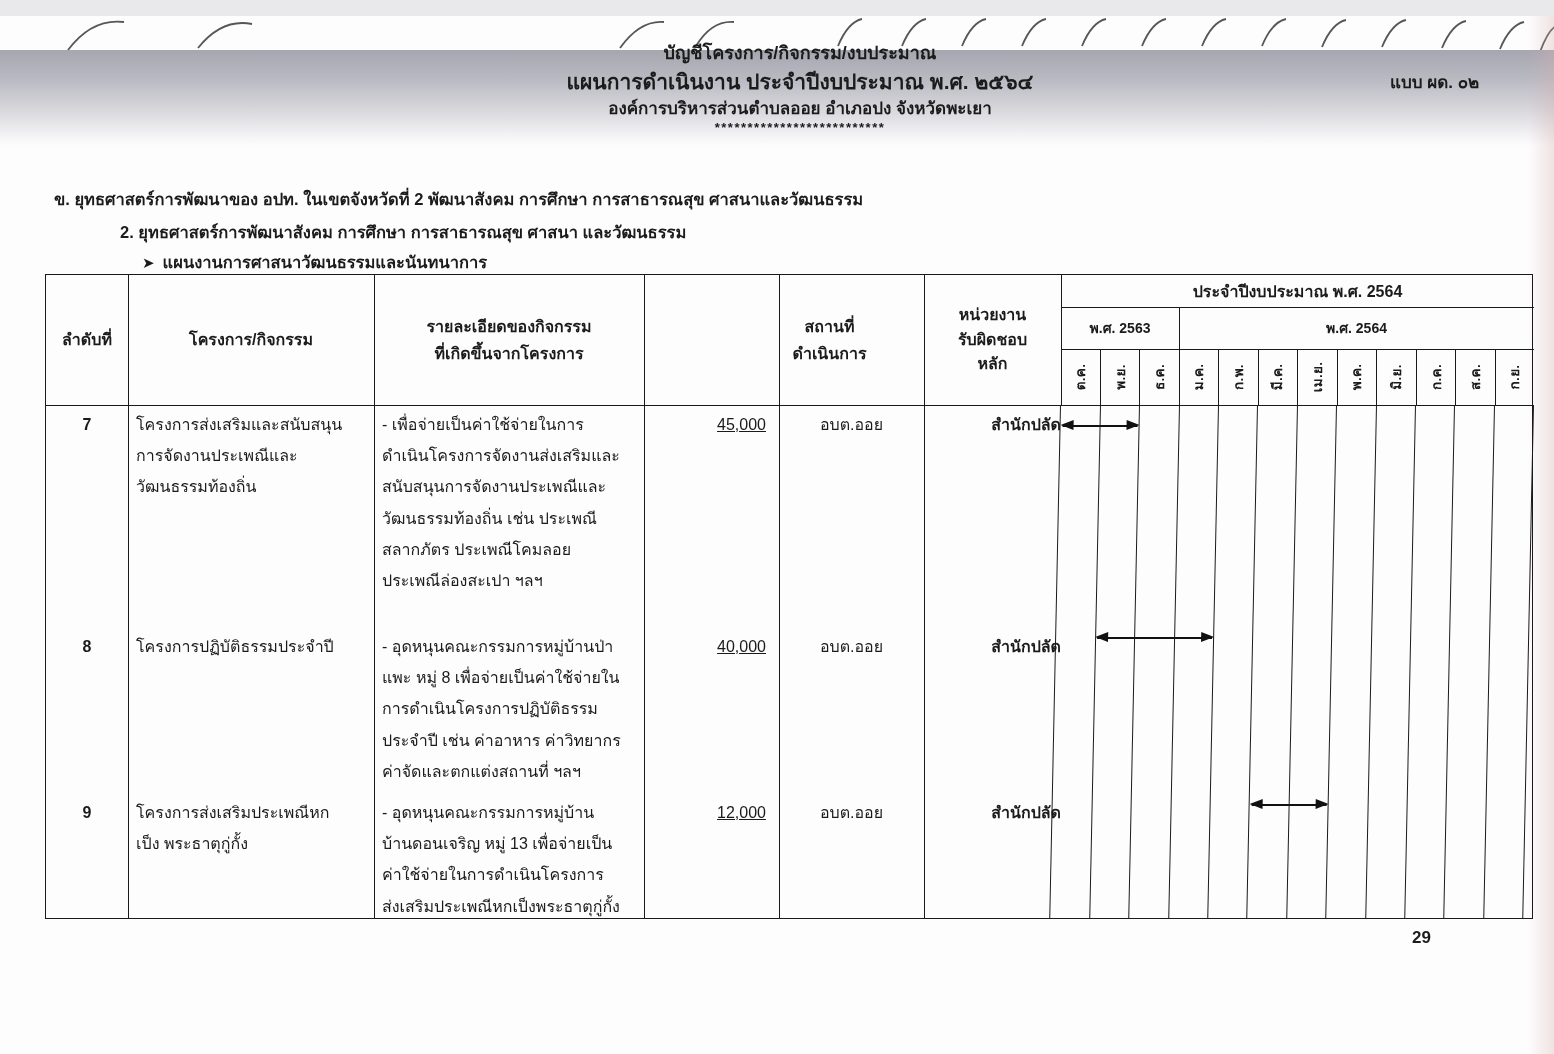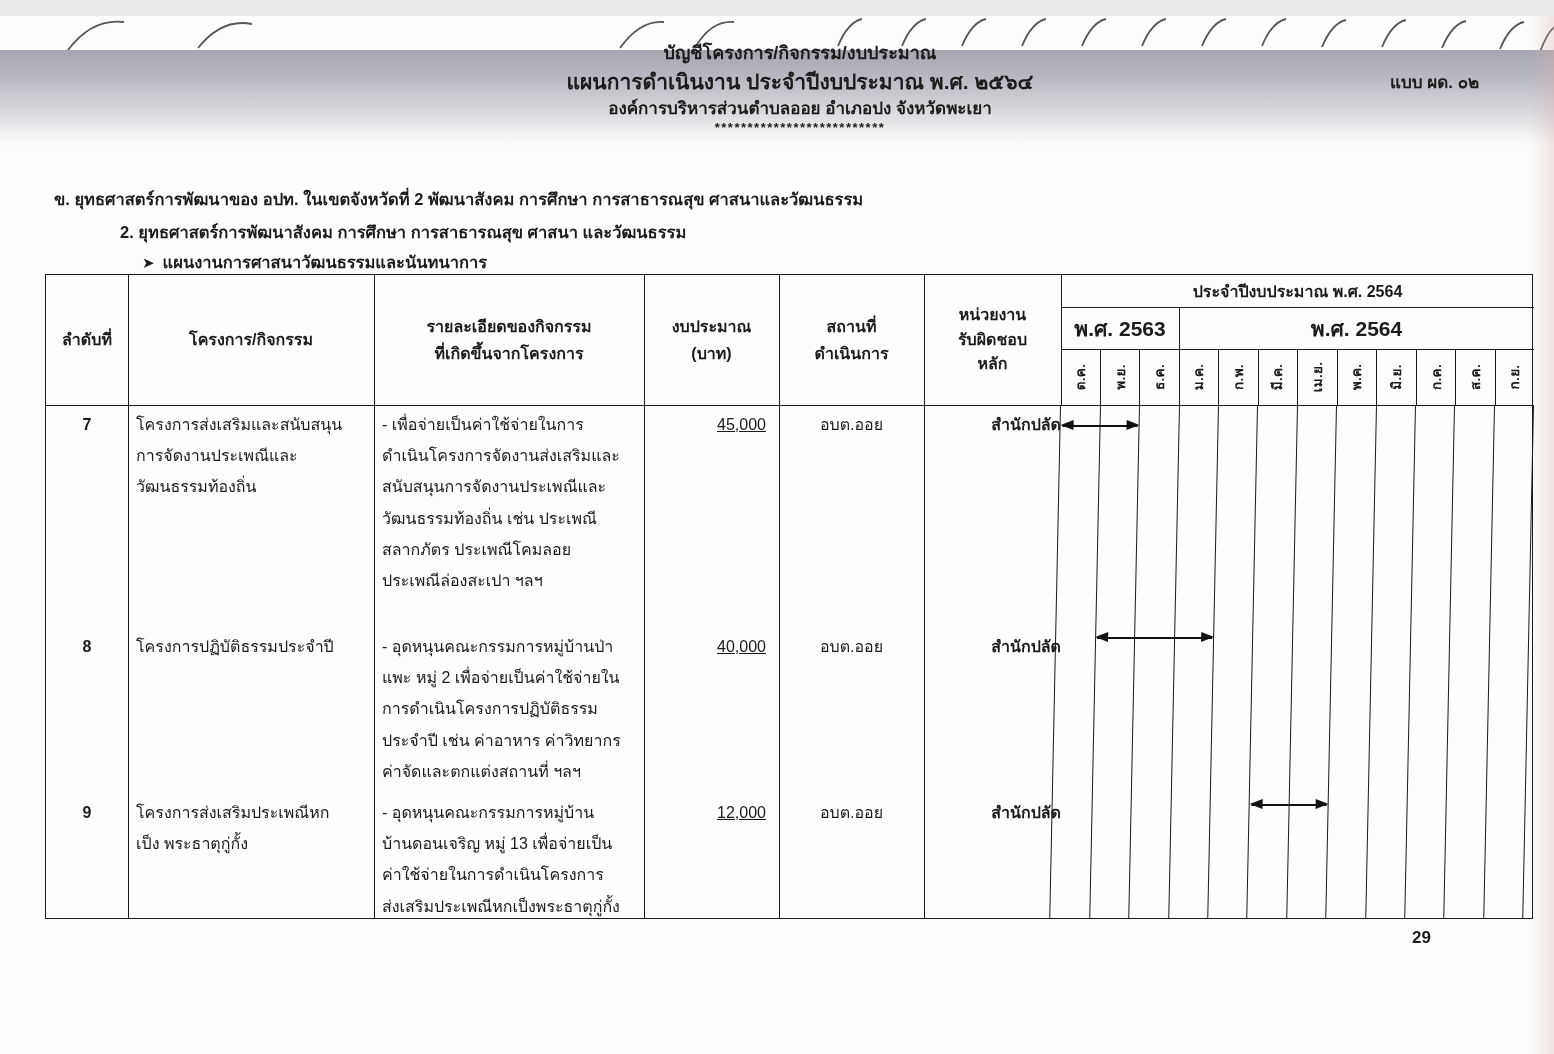--- a/index.html
+++ b/index.html
@@ -43,21 +43,21 @@
     position:absolute;top:0;height:130px;display:flex;align-items:center;justify-content:center;
     font-size:16px;font-weight:700;text-align:center;white-space:pre-line;line-height:1.7;
   }
   .span-cell{
     position:absolute;left:1015px;top:0;width:473px;height:32px;
     display:flex;align-items:center;justify-content:center;
     font-size:16px;font-weight:700;
   }
   .year-cell{
     position:absolute;top:32px;height:42px;display:flex;align-items:center;justify-content:center;
-    font-size:21px;font-weight:700;
+    font-size:14px;font-weight:700;
   }
   .months-row{position:absolute;left:1015px;top:74px;width:473px;height:56px;display:flex;}
   .month-cell{
     flex:1;display:flex;align-items:center;justify-content:center;
     border-right:1.6px solid #1a1a1a;box-sizing:border-box;
   }
   .month-cell:last-child{border-right:none;}
   .month-cell span{
     transform:rotate(-90deg);font-size:13.5px;font-weight:700;white-space:nowrap;letter-spacing:0.3px;
   }
@@ -138,23 +138,21 @@
     <div class="vline-hdr" style="left:1015px"></div>
 
     <div class="hline" style="left:1015px;width:473px;top:32px"></div>
     <div class="hline" style="left:1015px;width:473px;top:74px"></div>
     <div class="hline" style="left:0;width:1488px;top:130px"></div>
 
     <div class="hcell" style="left:0;width:82px">ลำดับที่</div>
     <div class="hcell" style="left:82px;width:246px">โครงการ/กิจกรรม</div>
     <div class="hcell" style="left:328px;width:270px">รายละเอียดของกิจกรรม
 ที่เกิดขึ้นจากโครงการ</div>
-    <div class="hcell" style="left:598px;width:135px">งบประมาณ
-(บาท)</div>
-    <div class="hcell" style="left:733px;width:145px">สถานที่
+    <div class="hcell" style="left:711px;width:145px">สถานที่
 ดำเนินการ</div>
     <div class="hcell" style="left:878px;width:137px;line-height:1.55">หน่วยงาน
 รับผิดชอบ
 หลัก</div>
 
     <div class="span-cell">ประจำปีงบประมาณ พ.ศ. 2564</div>
     <div class="year-cell" style="left:1015px;width:118px">พ.ศ. 2563</div>
     <div class="year-cell" style="left:1133px;width:355px">พ.ศ. 2564</div>
     <div class="vline" style="left:1133px;top:32px;height:42px"></div>
 
@@ -229,21 +227,21 @@
 ประเพณีล่องสะเปา ฯลฯ</div>
       <div class="cell c-budget">45,000</div>
       <div class="cell c-location">อบต.ออย</div>
       <div class="cell c-agency">สำนักปลัด</div>
     </div>
 
     <div class="entry" style="top:356px">
       <div class="cell c-no">8</div>
       <div class="cell c-project">โครงการปฏิบัติธรรมประจำปี</div>
       <div class="cell c-detail">- อุดหนุนคณะกรรมการหมู่บ้านป่า
-แพะ หมู่ 2 เพื่อจ่ายเป็นค่าใช้จ่ายใน
+แพะ หมู่ 8 เพื่อจ่ายเป็นค่าใช้จ่ายใน
 การดำเนินโครงการปฏิบัติธรรม
 ประจำปี เช่น ค่าอาหาร ค่าวิทยากร
 ค่าจัดและตกแต่งสถานที่ ฯลฯ</div>
       <div class="cell c-budget">40,000</div>
       <div class="cell c-location">อบต.ออย</div>
       <div class="cell c-agency">สำนักปลัด</div>
     </div>
 
     <div class="entry" style="top:522px">
       <div class="cell c-no">9</div>

